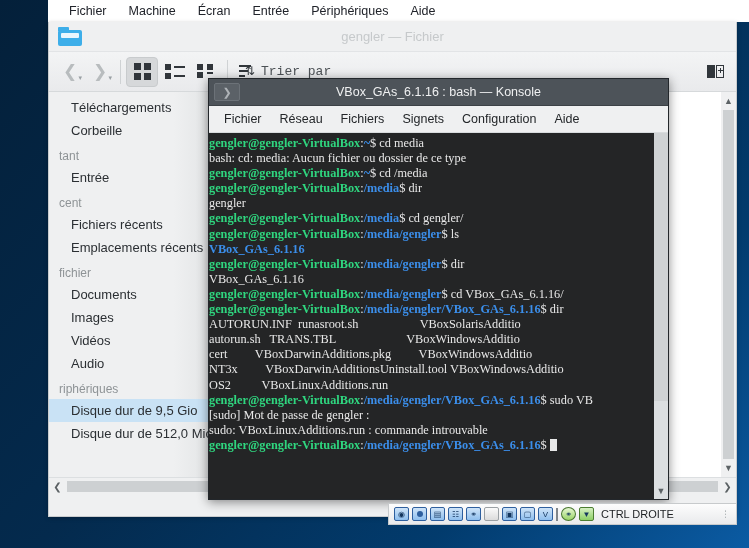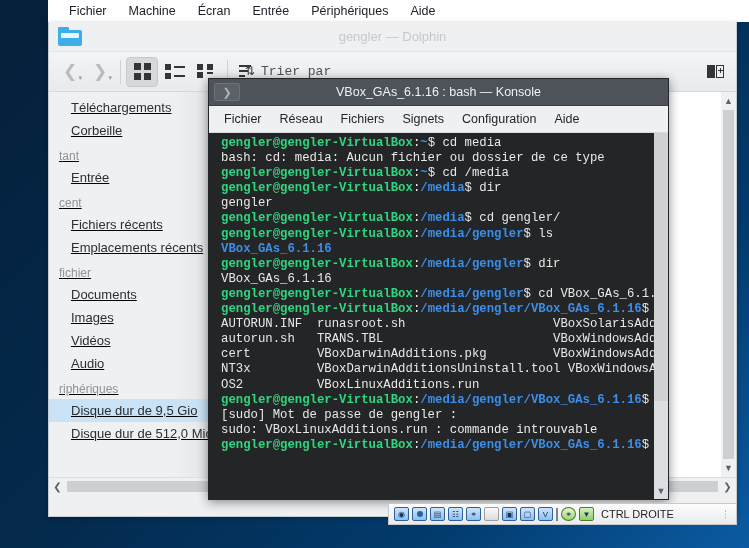--- a/index.html
+++ b/index.html
@@ -89,21 +89,21 @@
   .sort-ic i{ position:absolute; left:0; height:2px; background:#31363b; }
   .sort-arrow{ position:absolute; right:0; top:0; font-size:12px; color:#31363b; line-height:14px; }
   .sort-label{ font-size:13px; color:#4d5256;font-family:Liberation Mono, monospace; }
   #dolphin-toolbar .spacer{ flex:1; }
   .split-ic{ width:17px;height:14px; position:relative; }
   .split-ic i{ position:absolute; background:#31363b;}
 
   #dolphin-body{ flex:1; display:flex; min-height:0; position:relative; }
   #places{
     width:160px; background:linear-gradient(90deg,#eff0f1 0%,#eff0f1 78%,#e3e5e6 100%);
-    padding-top:4px; overflow:hidden; position:relative;text-decoration:underline;
+    padding-top:4px; overflow:hidden; position:relative;
   }
   .places-group{
     font-size:12px; color:#8e9396; padding:7px 0 3px 10px; white-space:nowrap;
   }
   .place{
     font-size:13px; color:#2b2f33; padding:4px 0 4px 22px; white-space:nowrap;
   }
   .place.selected{ background:#c9e2f5; }
   #dolphin-viewarea{ flex:1; background:#ffffff; position:relative; }
 
@@ -144,22 +144,22 @@
   #konsole-title{
     position:absolute;left:0;right:0;text-align:center;font-size:12.5px;color:#eff0f1;
   }
   #konsole-menubar{
     height:27px;background:#eff0f1;display:flex;align-items:center;padding-left:6px;
     border-bottom:1px solid #d8dbdd;
   }
   #konsole-menubar .mi{ font-size:12.5px;color:#232629;padding:3px 9px;white-space:nowrap;}
   #term-wrap{ flex:1; display:flex; min-height:0; }
   #term{
-    flex:1; background:#242526; padding:3px 0 0 12px; overflow:hidden;
-    font-family:Liberation Mono, monospace;
+    flex:1; background:#242526; padding:3px 0 0 0; overflow:hidden;
+    font-family:Liberation Serif, serif;
     font-size:12.3px; line-height:15.1px; white-space:pre; color:#e6e6e6;
   }
   #term .ln{ height:15.1px; }
   .g{ color:#2fd67f; font-weight:bold; }
   .b{ color:#3b8eea; font-weight:bold; }
   .w{ color:#e8e8e8; }
   .dirc{ color:#3b8eea; font-weight:bold; }
   .cursor{ display:inline-block;width:7px;height:12px;background:#e8e8e8;vertical-align:-2px;}
   #term-vscroll{
     width:14px;background:#dcdfe1;display:flex;flex-direction:column;align-items:center;
@@ -203,21 +203,21 @@
 </div>
 
 <div id="dolphin">
 
   <div id="dolphin-titlebar">
     <div class="folder-icon">
       <span class="tab"></span>
         <span class="body"></span>
         <span class="sheet"></span>
     </div>
-    <div id="dolphin-title">gengler — Dolphin</div>
+    <div id="dolphin-title">gengler — Fichier</div>
   </div>
 
   <div id="dolphin-toolbar">
     <div class="tb-btn disabled">
       <span class="chev">❮</span>
         <span class="caret">▾</span>
     </div>
     <div class="tb-btn disabled">
       <span class="chev">❯</span>
         <span class="caret">▾</span>

